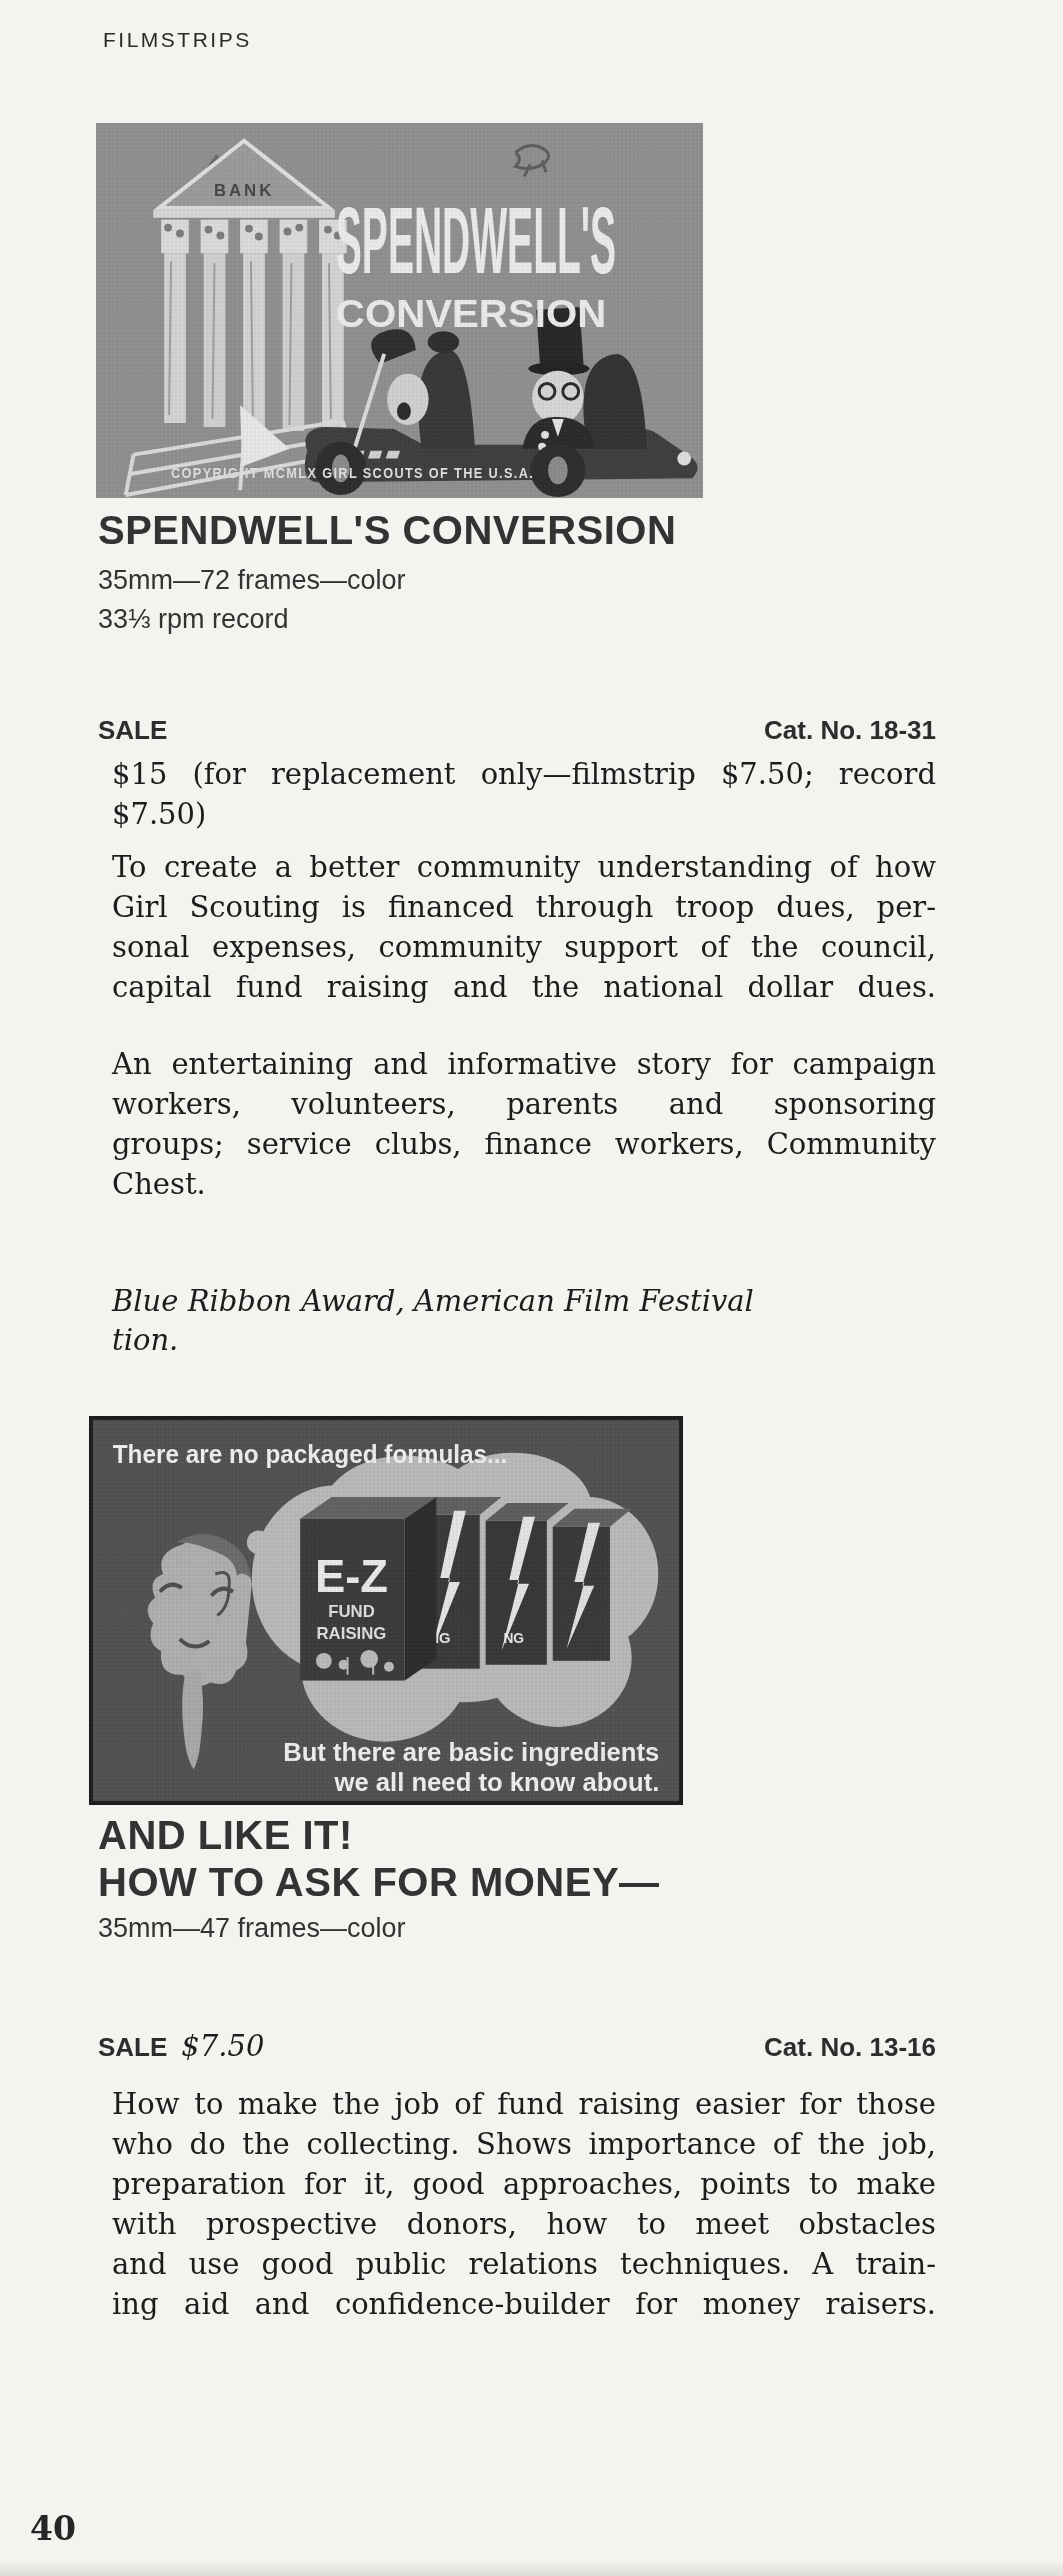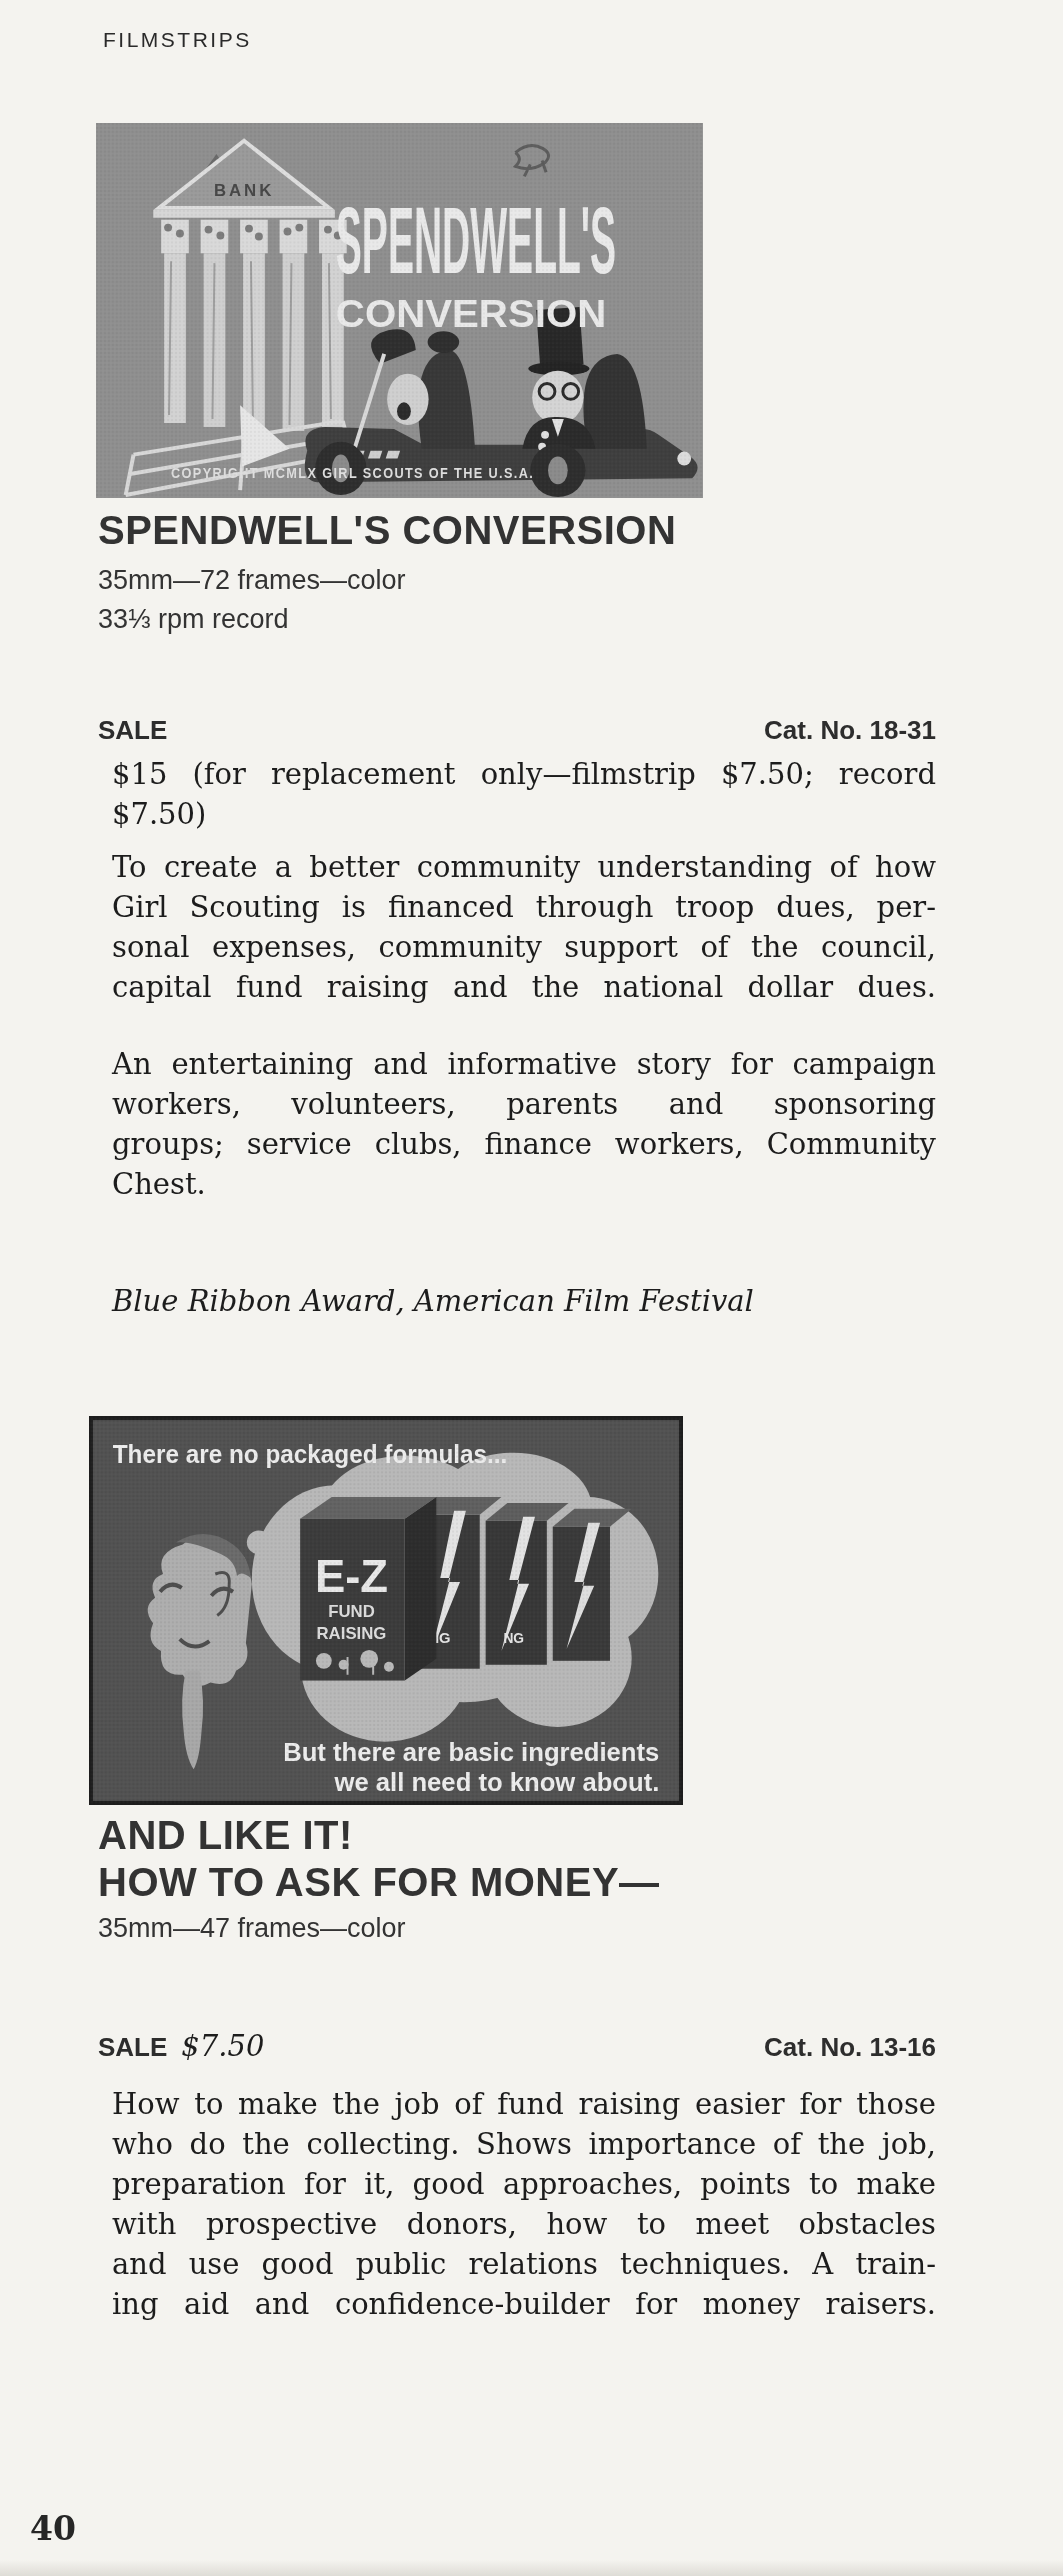--- a/index.html
+++ b/index.html
@@ -195,20 +195,21 @@
 
   <div class="textblock" style="top:1044px;">
     <div class="bline just">An entertaining and informative story for campaign</div>
     <div class="bline just">workers, volunteers, parents and sponsoring</div>
     <div class="bline just">groups; service clubs, finance workers, Community</div>
     <div class="bline">Chest.</div>
   </div>
 
   <div class="textblock" style="top:1282px;">
     <div class="bline ital">Blue Ribbon Award, American Film Festival</div>
+    <div class="bline ital">tion.</div>
   </div>
 
   <svg class="figure" style="left:89px; top:1416px;" width="594" height="389" viewBox="0 0 602 394">
     <defs>
       <pattern id="ht2" width="4" height="4" patternUnits="userSpaceOnUse">
         <circle cx="1" cy="1" r="0.8" fill="#000" opacity="0.12"></circle>
         <circle cx="3" cy="3" r="0.6" fill="#fff" opacity="0.07"></circle>
       </pattern>
     </defs>
     <rect x="0" y="0" width="602" height="394" fill="#525252" stroke="#1e1e1e" stroke-width="8"></rect>

